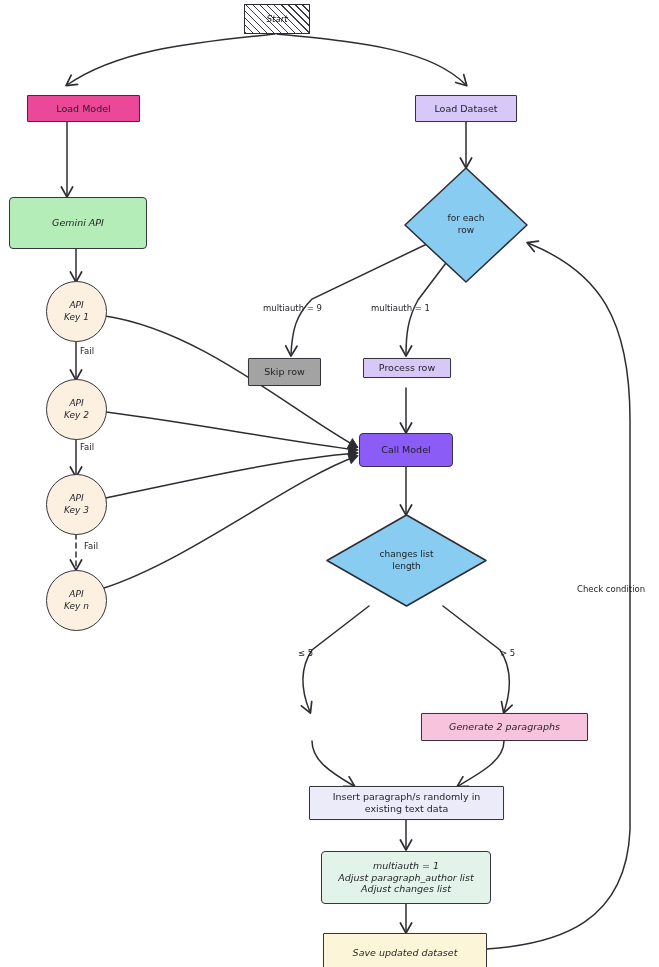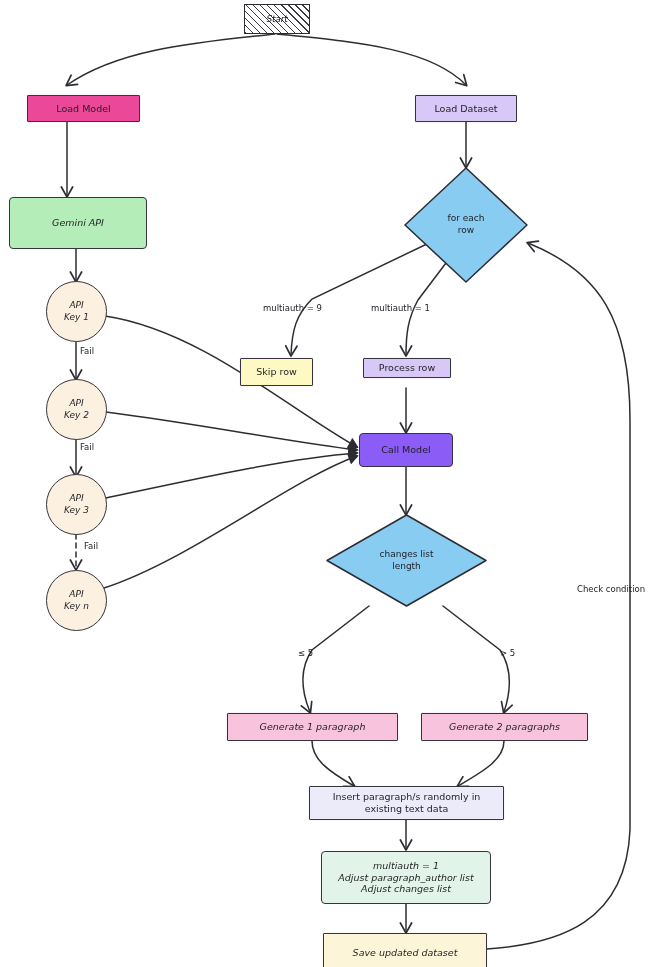--- a/index.html
+++ b/index.html
@@ -209,43 +209,40 @@
   </div>
 
   <div class="diamond-wrap" style="left:403px; top:166px; width:126px; height:118px;">
     <svg width="126" height="118" viewBox="0 0 126 118">
       <polygon points="63,2 124,59 63,116 2,59" fill="#88ccf1" stroke="#2e2c33" stroke-width="1.5" stroke-linejoin="round"></polygon>
     </svg>
     <div class="diamond-label" style="font-size:9px;">for each
 row</div>
   </div>
 
-  <div class="node rect" style="left:240px; top:358px; width:73px; height:28px; background:#fef9c3; font-size:9.5px;">
+  <div class="node rect" style="left:248px; top:358px; width:73px; height:28px; background:#a3a3a3; font-size:9.5px;">
     <span>Skip row</span>
   </div>
 
   <div class="node rect" style="left:363px; top:358px; width:88px; height:20px; background:#d7c8f7; font-size:9.5px;">
     <span>Process row</span>
   </div>
 
   <div class="node round" style="left:359px; top:433px; width:94px; height:34px; background:#8b5cf6; font-size:9.5px;">
     <span>Call Model</span>
   </div>
 
   <div class="diamond-wrap" style="left:325px; top:513px; width:163px; height:95px;">
     <svg width="163" height="95" viewBox="0 0 163 95">
       <polygon points="81.5,2 161,47.5 81.5,93 2,47.5" fill="#88ccf1" stroke="#2e2c33" stroke-width="1.5" stroke-linejoin="round"></polygon>
     </svg>
     <div class="diamond-label" style="font-size:9px;">changes list
 length</div>
   </div>
 
-  <div class="node rect" style="left:227px; top:713px; width:171px; height:28px; background:#f8c4dd; font-size:9.5px; font-style:italic;">
-    <span>Generate 1 paragraph</span>
-  </div>
 
   <div class="node rect" style="left:421px; top:713px; width:167px; height:28px; background:#f8c4dd; font-size:9.5px; font-style:italic;">
     <span>Generate 2 paragraphs</span>
   </div>
 
   <div class="node rect" style="left:309px; top:786px; width:195px; height:34px; background:#ebebfa; font-size:9.5px;">
     <span>Insert paragraph/s randomly in
 existing text data</span>
   </div>
 

